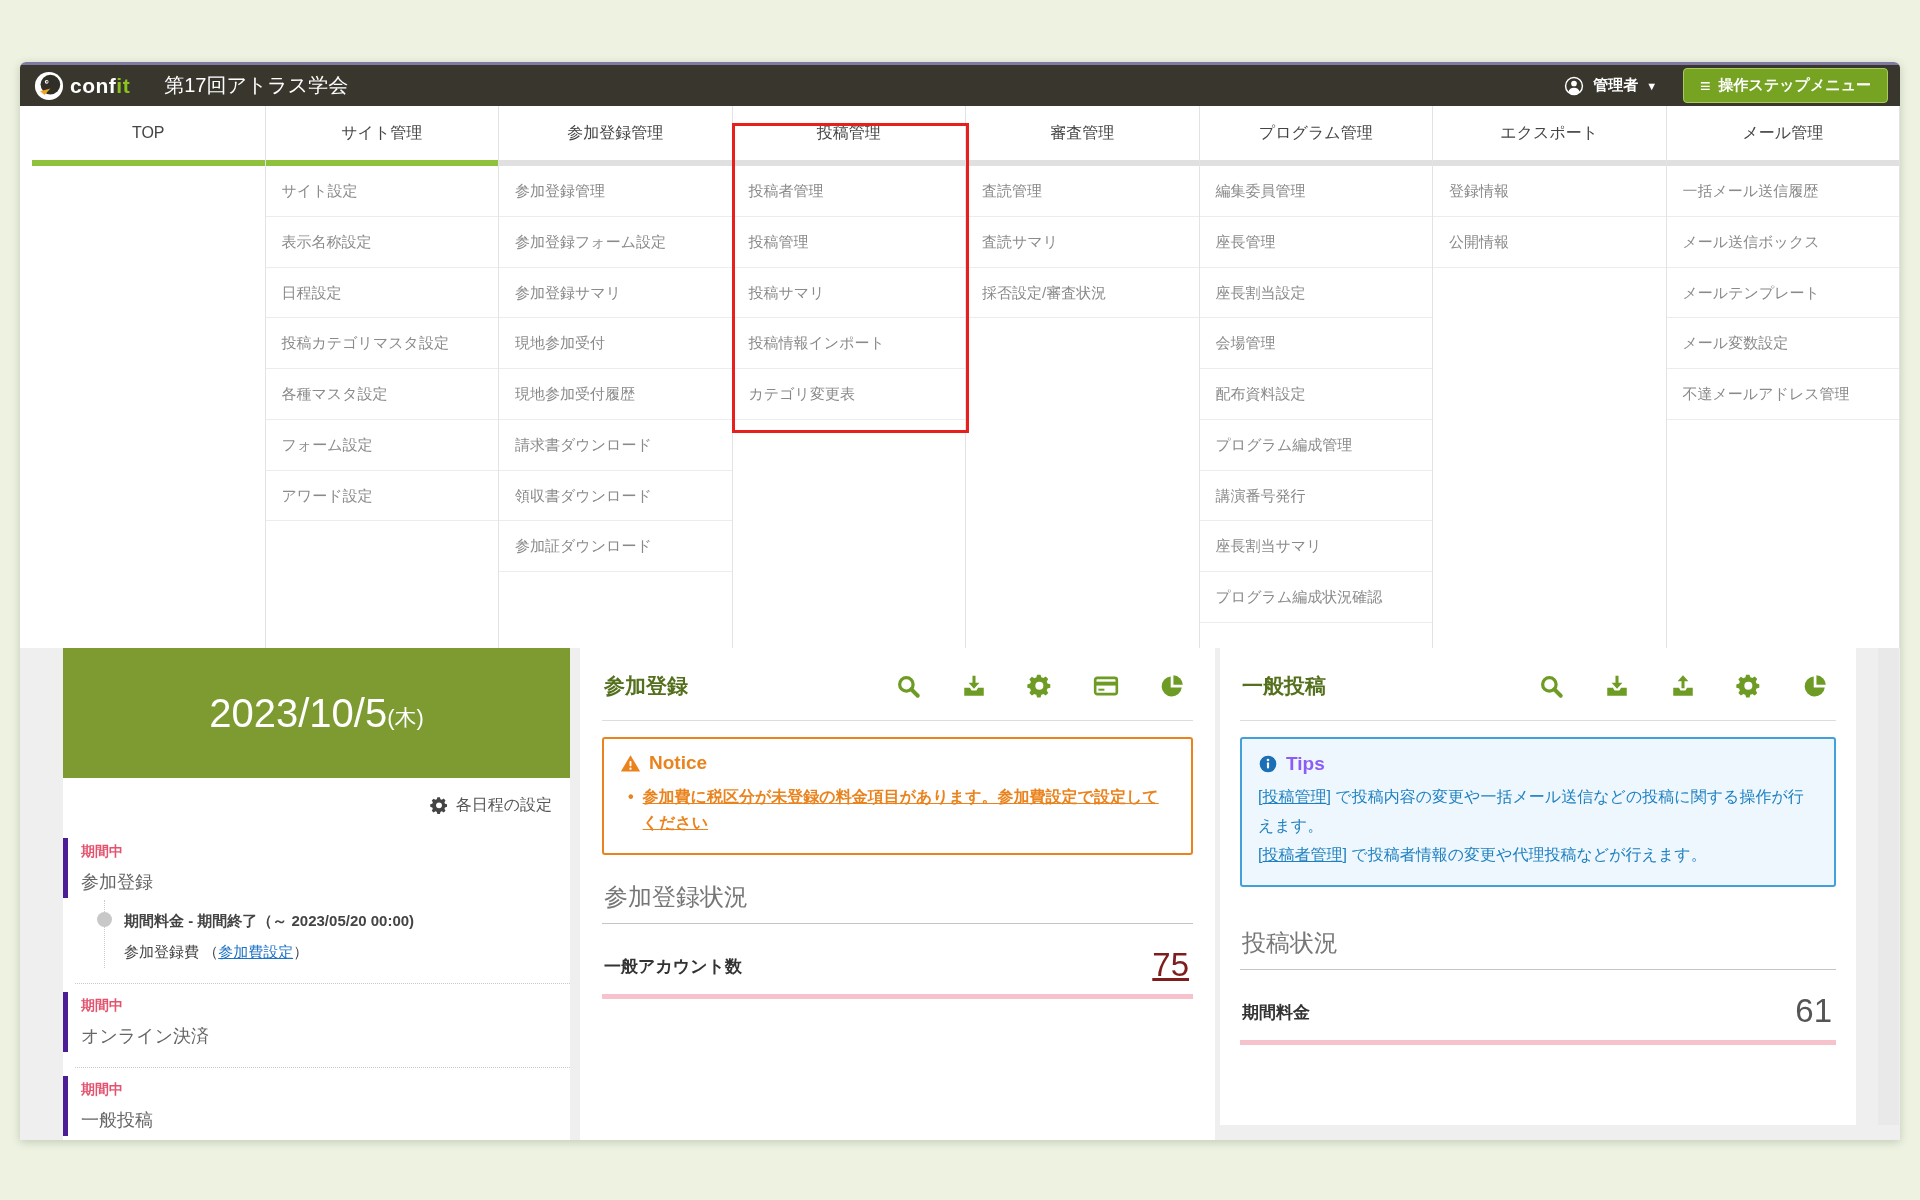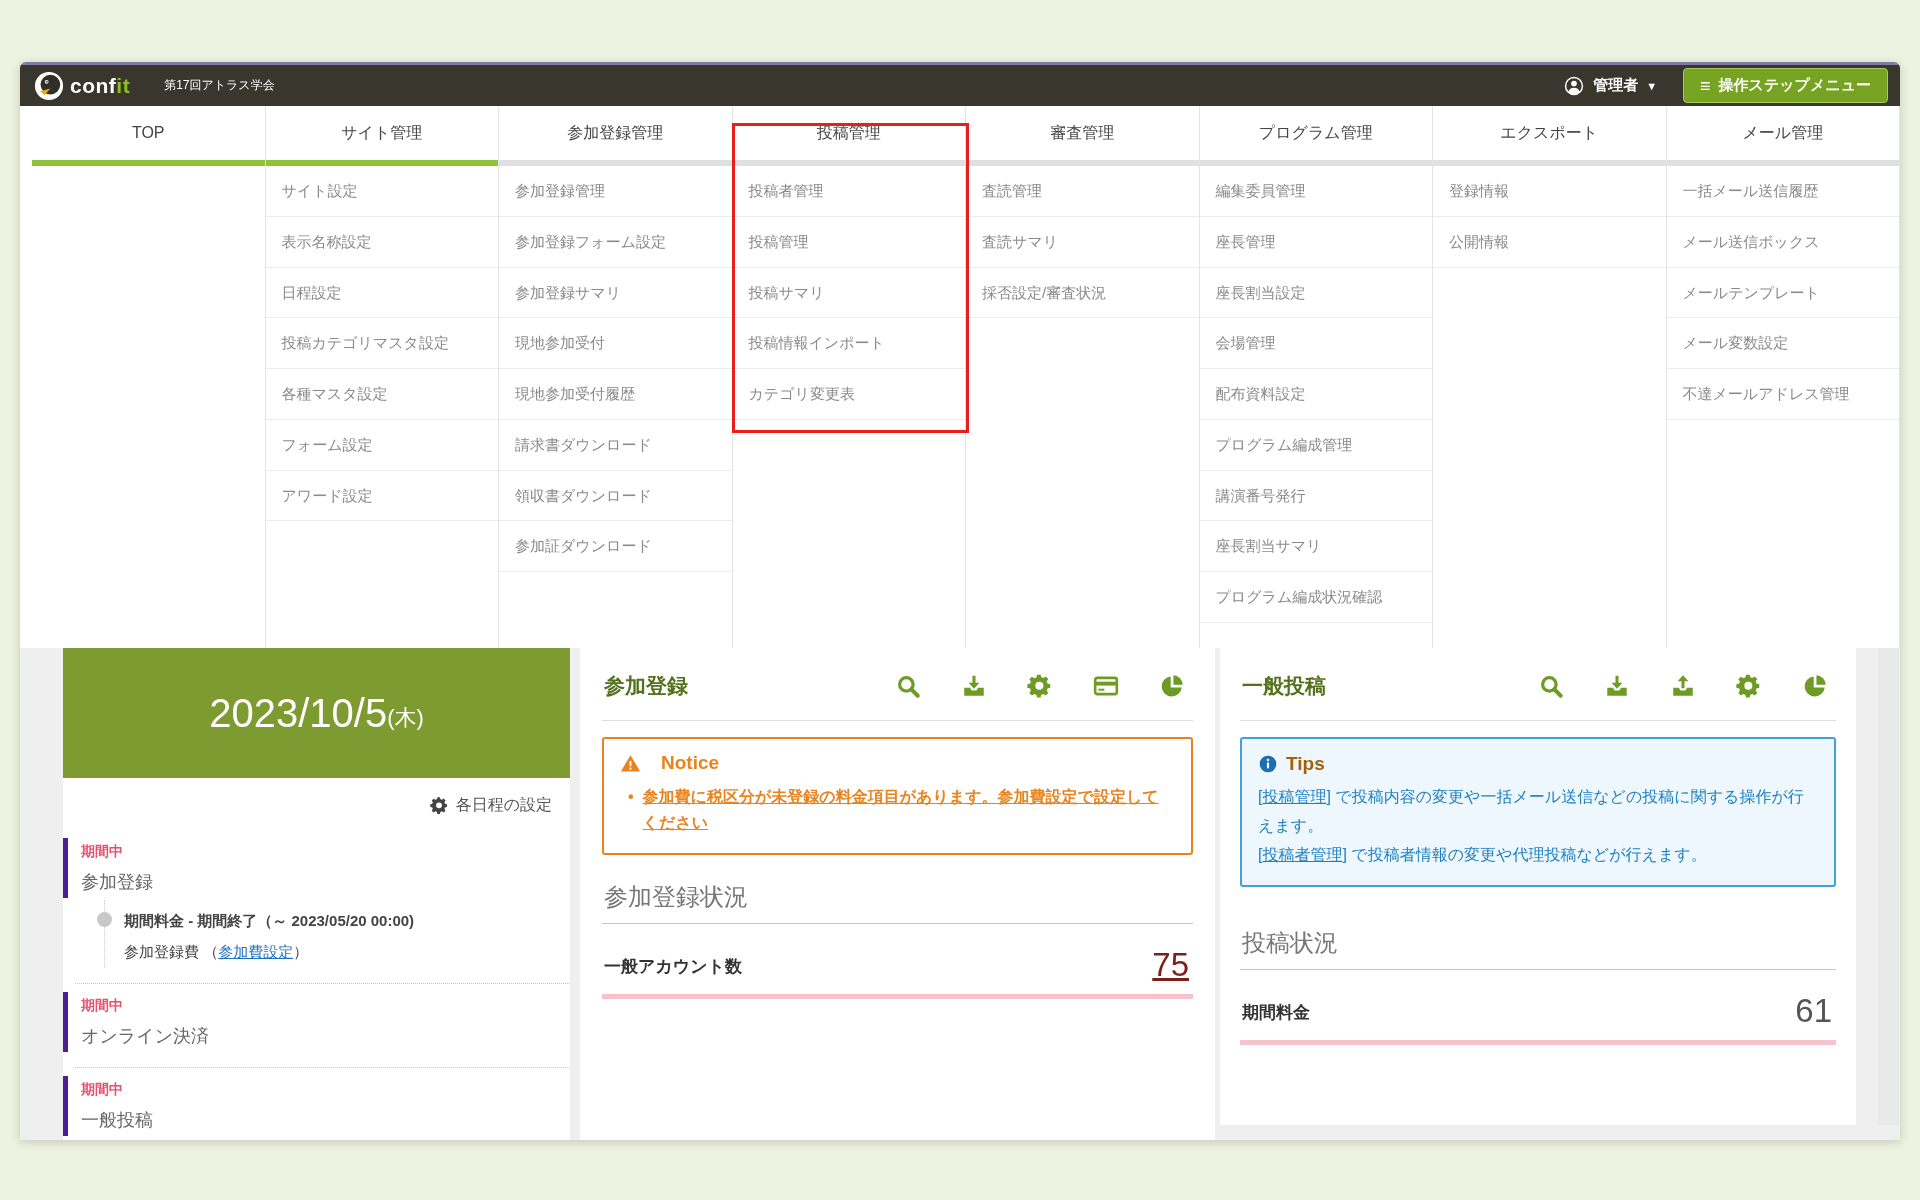--- a/index.html
+++ b/index.html
@@ -22,21 +22,21 @@
 
   
   .appbar {
     height:41px; background:#38362d; color:#fff;
     display:flex; align-items:center; padding:0 12px 0 14px;
   }
   .brand { display:flex; align-items:center; gap:6px; cursor:pointer; }
   .logo-mark { width:30px; height:30px; }
   .brand-text { font-size:21px; font-weight:bold; letter-spacing:.5px; color:#fff; }
   .brand-it { color:#8dc21e; }
-  .site-title { font-size:12px; margin-left:34px; color:#fff; }
+  .site-title { font-size:20px; margin-left:34px; color:#fff; }
   .appbar-right { margin-left:auto; display:flex; align-items:center; gap:26px; }
   .user-menu { display:flex; align-items:center; gap:8px; font-size:15px; font-weight:bold; cursor:pointer; color:#fff; }
   .p-icon { width:22px; height:22px; color:#fff; }
   .caret { font-size:11px; }
   .step-btn {
     background:#76a322; border:1px solid #a9cb5b; border-radius:4px;
     color:#fff; font-weight:bold; font-size:15px;
     font-family:inherit;
     padding:7px 16px; display:flex; align-items:center; gap:8px; cursor:pointer;
   }
@@ -110,31 +110,31 @@
     padding:24px 8px 20px 2px; border-bottom:1px solid #ddd;
   }
   .panel-title { color:#54701c; font-weight:bold; font-size:21px; }
   .panel-icons { display:flex; gap:40px; color:#6e9b24; }
   .pic { width:26px; height:26px; cursor:pointer; }
 
   .notice-box {
     border:2px solid #ea831d; border-radius:3px; margin-top:16px;
     padding:13px 18px 16px 16px; color:#ea831d;
   }
-  .notice-title { font-weight:bold; font-size:19px; display:flex; align-items:center; gap:20px; }
+  .notice-title { font-weight:bold; font-size:19px; display:flex; align-items:center; gap:8px; }
   .w-icon { width:21px; height:21px; }
   .notice-item { margin:10px 0 0 8px; font-size:16px; font-weight:bold; line-height:1.65; display:flex; gap:9px; }
   .bullet { font-size:16px; }
   a.o-link { color:#ea831d; text-decoration:underline; cursor:pointer; }
 
   .tips-box {
     border:2px solid #44a0d9; border-radius:3px; margin-top:16px;
     background:#eef7fd; padding:14px 16px 16px 16px; color:#2080c0;
   }
-  .tips-title { font-weight:bold; font-size:19px; color:#a16207; display:flex; align-items:center; gap:8px; }
+  .tips-title { font-weight:bold; font-size:19px; color:#8b5cf6; display:flex; align-items:center; gap:8px; }
   .i-icon { width:20px; height:20px; color:#1a6fb5; }
   .tips-text { margin-top:8px; font-size:16px; line-height:1.8; }
   a.b-link { color:#2080c0; text-decoration:underline; cursor:pointer; }
 
   .section-heading {
     color:#777; font-size:24px; margin-top:26px;
     padding:0 0 10px 2px; border-bottom:1px solid #c5c5c5;
   }
   .sub-panel .section-heading { margin-top:40px; }
   .stat-row {

